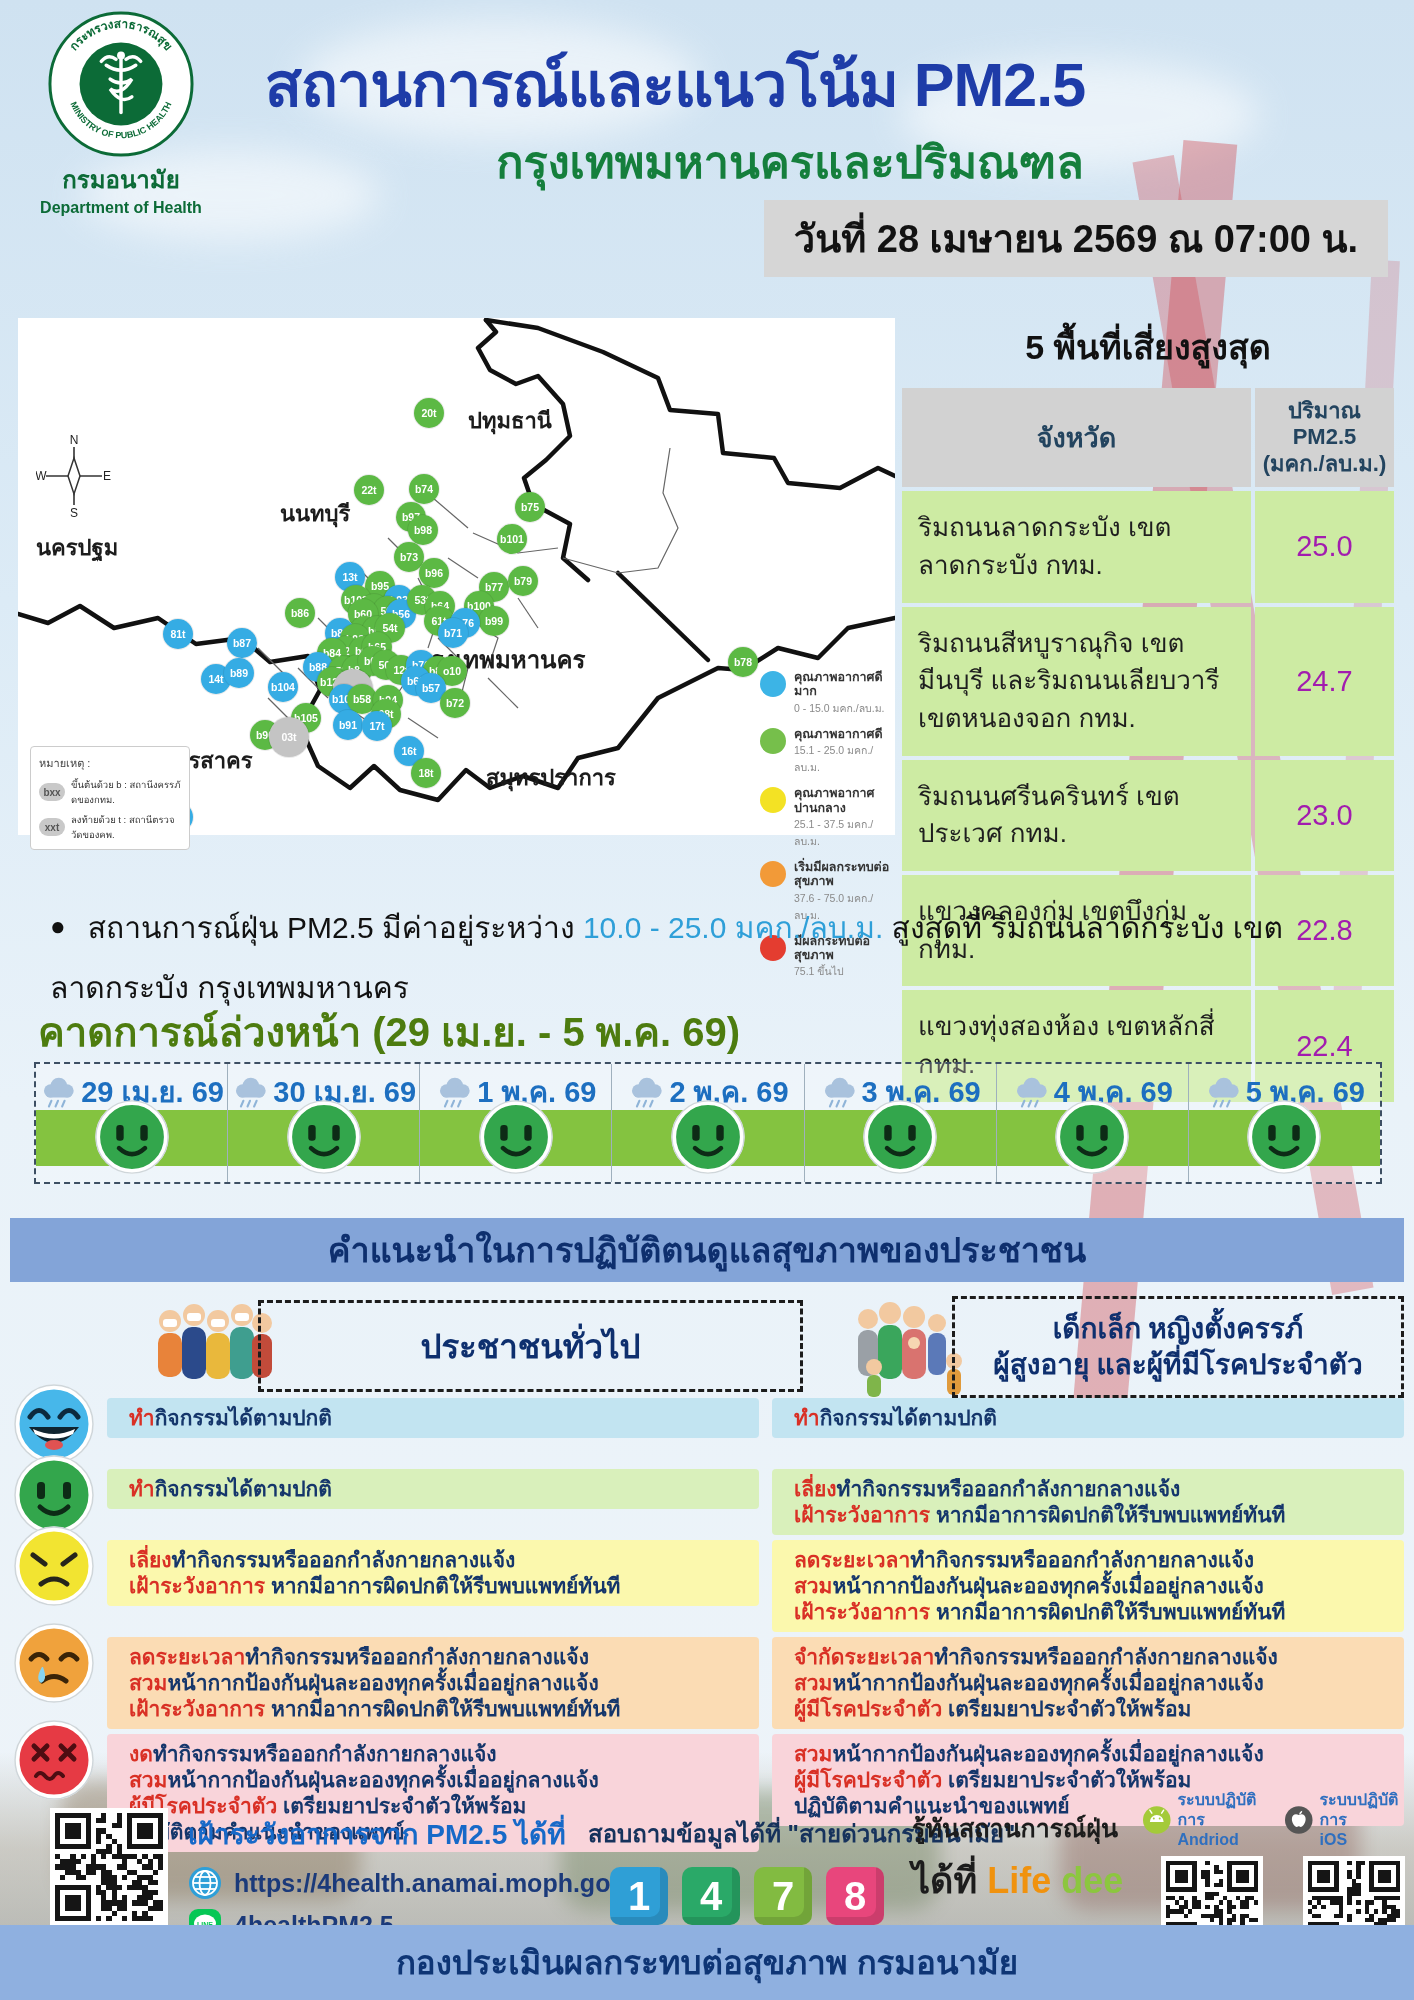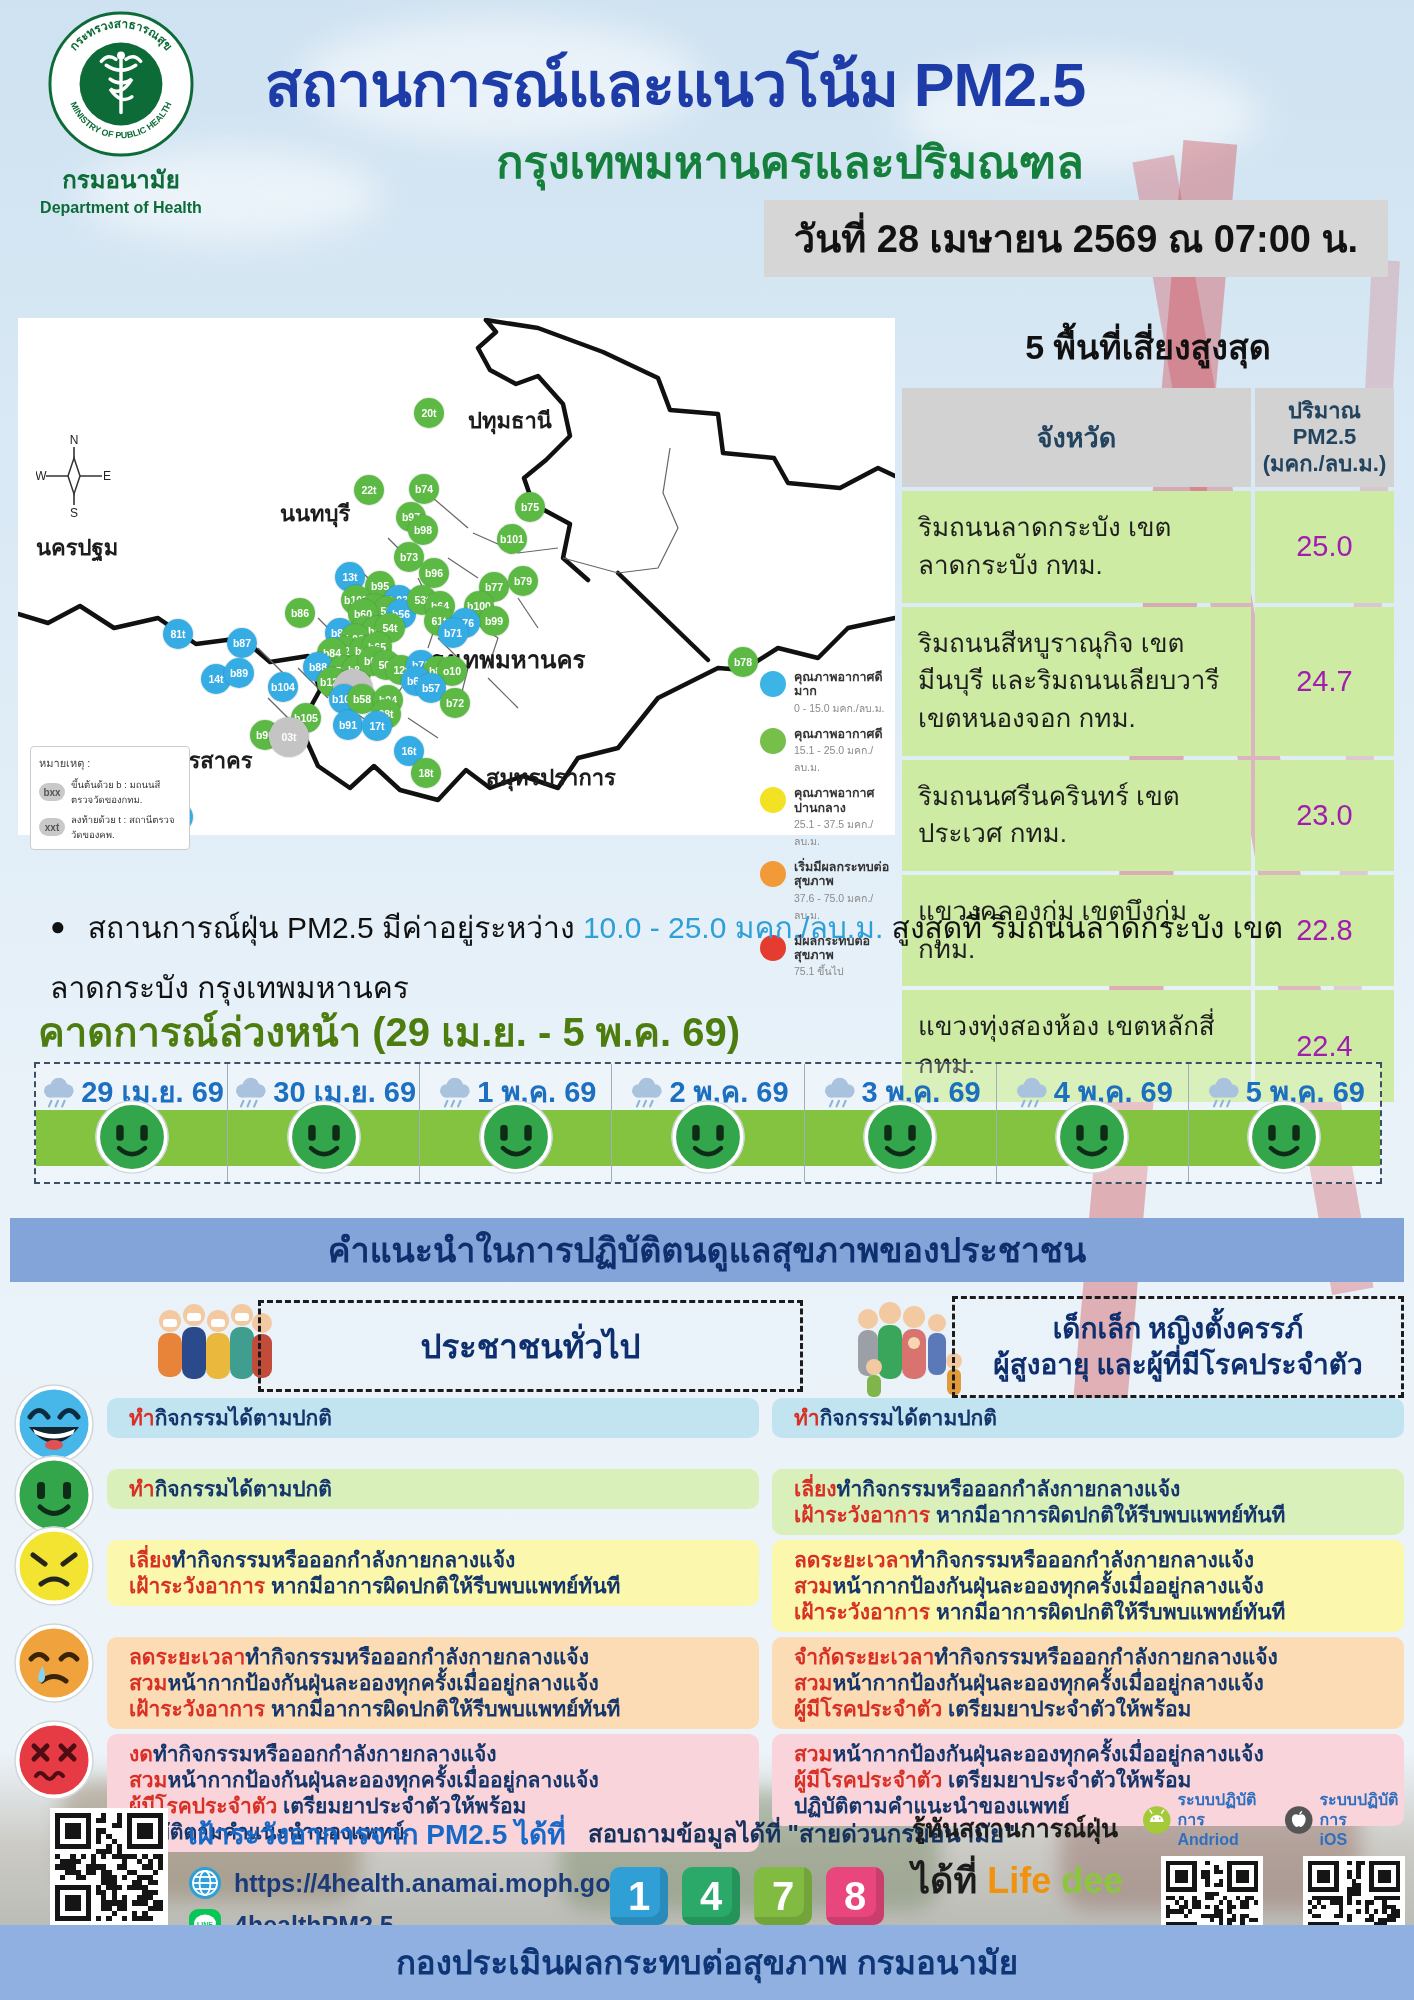--- a/index.html
+++ b/index.html
@@ -87,21 +87,21 @@
   .grp-box { position:absolute; border:3px dashed #1c1c1c; display:flex; flex-direction:column;
     align-items:center; justify-content:center;font-family:Liberation Serif, serif; }
   .grp-left { left:258px; top:1300px; width:545px; height:92px; }
   .grp-right { left:952px; top:1296px; width:452px; height:102px; }
   .grp-title { font-size:33px; font-weight:bold; color:#0e2f6e; }
   .grp-title2 { font-size:28px; font-weight:bold; color:#0e2f6e; line-height:1.3; text-align:center; }
   .people { position:absolute; }
   .advice-rows { position:absolute; left:14px; top:1398px; width:1390px; }
   .advrow { display:flex; gap:13px; margin-bottom:5px; align-items:flex-start; }
   .advicon { flex:0 0 80px; width:80px; height:80px; margin-top:-14px; }
-  .advbox { border-radius:10px; padding:6px 22px; width:652px; }
+  .advbox { border-radius:4px; padding:6px 22px; width:652px; }
   .advbox.right { width:auto; flex:1; }
   .seg { font-size:21px; line-height:24px; color:#15366b; font-weight:bold; }
   .seg.red { color:#d93025; }
   .advline { margin:2px 0; }
 
   
   .f-left { position:absolute; left:50px; top:1808px; display:flex; gap:20px; }
   .qrbox { background:#ffffff; padding:5px; }
   .qrbox svg { display:block; }
   .f-left-col { padding-top:4px; }
@@ -289,21 +289,21 @@
           <div class="marker verygood" style="left: 391px; top: 433px;">16t</div>
           <div class="marker good" style="left: 408px; top: 455px;">18t</div>
           <div class="marker verygood" style="left: 160px; top: 499px;">27t</div>
           <div class="marker good" style="left: 725px; top: 344px;">b78</div>
         </div>
       <div class="map-note">
         <div class="map-note-title">หมายเหตุ :</div>
         <div id="note-items">
             <div class="noterow">
               <span class="notebadge">bxx</span>
-              <span class="notetext">ขึ้นต้นด้วย b : มถนนสีตรวจวัดของกทม.</span>
+              <span class="notetext">ขึ้นต้นด้วย b : สถานีงครรภัดของกทม.</span>
             </div>
             <div class="noterow">
               <span class="notebadge">xxt</span>
               <span class="notetext">ลงท้ายด้วย t : สถานีตรวจวัดของคพ.</span>
             </div>
           </div>
       </div>
       <div class="aqi-legend" id="aqi-legend">
           <div class="aqirow">
             <span class="dot" style="background: rgb(60, 180, 230);"></span>

